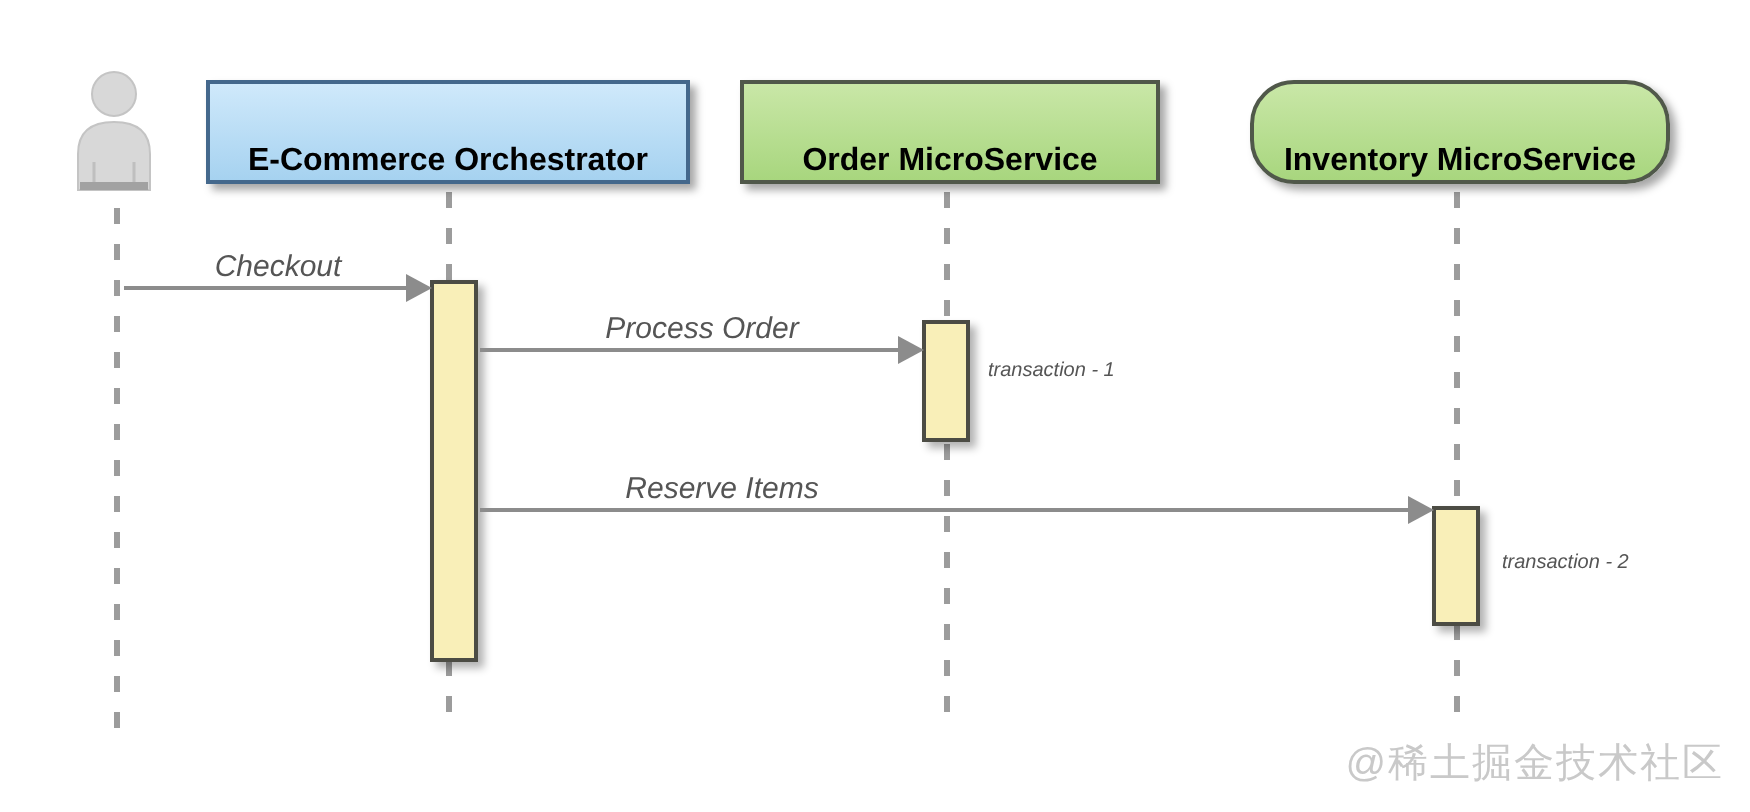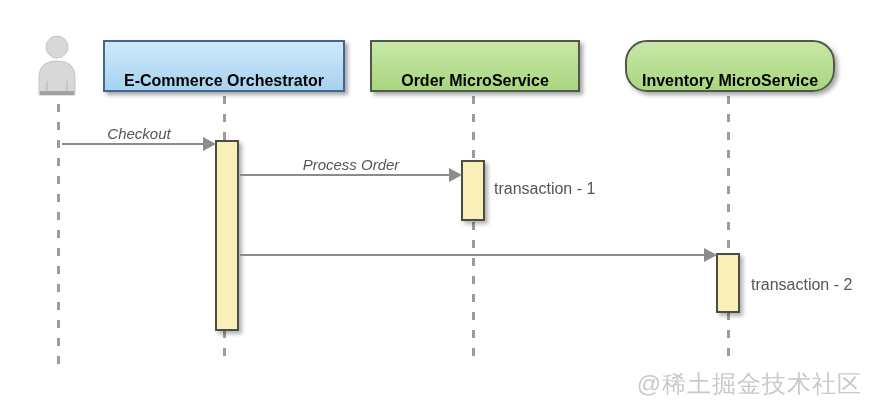--- a/index.html
+++ b/index.html
@@ -53,26 +53,26 @@
   .msg-checkout .mline{width:143px;}
   .msg-process{left:240px;top:156px;width:222px;}
   .msg-process .mline{width:211px;}
   .msg-reserve{left:240px;top:236px;width:477px;}
   .msg-reserve .mline{width:466px;}
   .msg-reserve .mlabel{right:auto;width:242px;}
   .msg-return{left:64px;top:311px;width:152px;}
   .msg-return .mline{left:13px;width:139px;}
 
   
-  .tlabel{position:absolute;font-size:16px;color:var(--label,#555555);white-space:nowrap;}
+  .tlabel{position:absolute;font-style:italic;font-size:10px;color:var(--label,#555555);white-space:nowrap;}
   .t1{left:494px;top:180px;}
   .t2{left:751px;top:276px;}
 
   
-  .watermark{position:absolute;right:13px;top:368px;font-size:24px;
+  .watermark{position:absolute;right:13px;top:368px;font-size:20px;
     color:var(--watermark,#c9c9c9);letter-spacing:1px;}
 </style>
 </head>
 <body>
 
 <div class="canvas">
 
   <svg class="actor-svg" viewBox="0 0 42 62">
     <circle cx="21" cy="12" r="11" fill="#d8d8d8" stroke="#c4c4c4" stroke-width="1"></circle>
     <path d="M3 60 L3 42 Q3 26 21 26 Q39 26 39 42 L39 60 Z" fill="#d8d8d8" stroke="#c4c4c4" stroke-width="1"></path>
@@ -106,20 +106,21 @@
     <div class="ahead right"></div>
   </div>
 
   <div class="msg msg-process">
     <div class="mlabel">Process Order</div>
     <div class="mline"></div>
     <div class="ahead right"></div>
   </div>
 
   <div class="msg msg-reserve">
+    <div class="mlabel">Reserve Items</div>
     <div class="mline"></div>
     <div class="ahead right"></div>
   </div>
 
 
   <div class="tlabel t1">transaction - 1</div>
   <div class="tlabel t2">transaction - 2</div>
 
   <div class="watermark">@稀土掘金技术社区</div>
 

